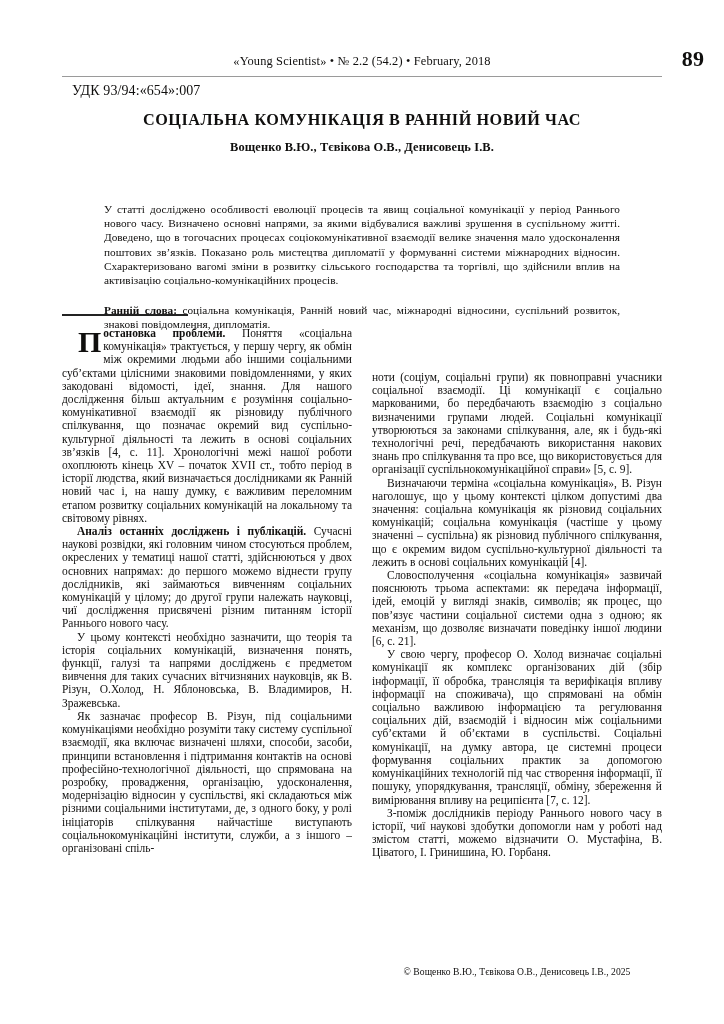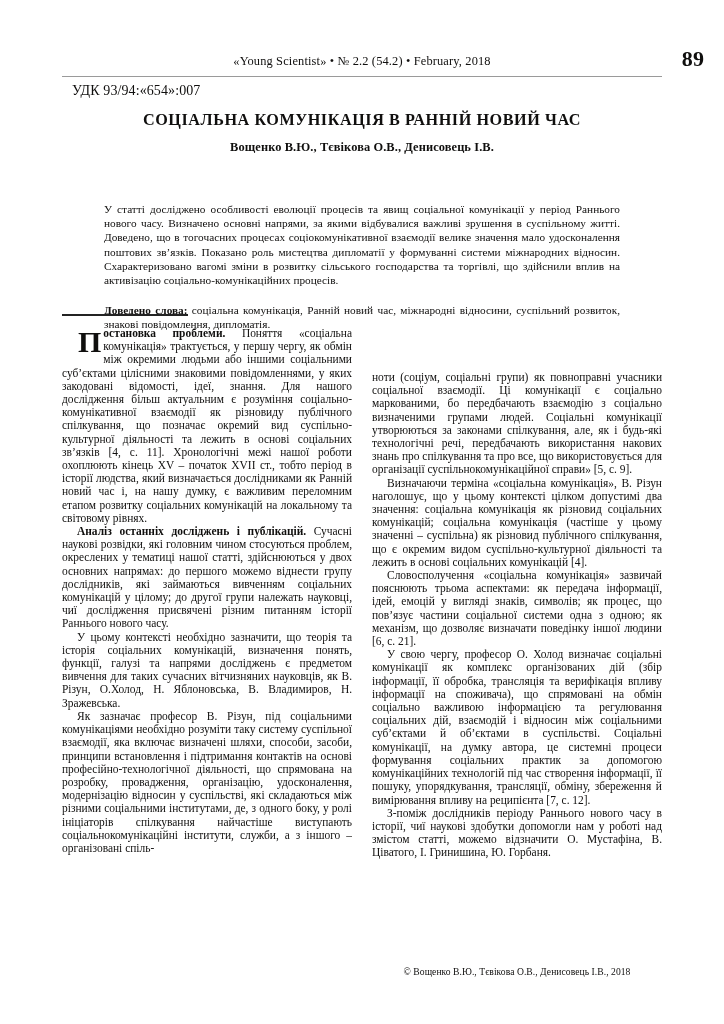--- a/index.html
+++ b/index.html
@@ -197,35 +197,35 @@
   </div>
   <div class="runhead-rule"></div>
 
   <div class="udc">УДК 93/94:«654»:007</div>
 
   <div class="title">СОЦІАЛЬНА КОМУНІКАЦІЯ В РАННІЙ НОВИЙ ЧАС</div>
   <div class="authors">Вощенко В.Ю., Тєвікова О.В., Денисовець І.В.</div>
 
   <div class="abstract">
     <p>У статті досліджено особливості еволюції процесів та явищ соціальної комунікації у період Раннього нового часу. Визначено основні напрями, за якими відбувалися важливі зрушення в суспільному житті. Доведено, що в тогочасних процесах соціокомунікативної взаємодії велике значення мало удосконалення поштових зв’язків. Показано роль мистецтва дипломатії у формуванні системи міжнародних відносин. Схарактеризовано вагомі зміни в розвитку сільського господарства та торгівлі, що здійснили вплив на активізацію соціально-комунікаційних процесів.</p>
-    <p><span class="kw-label">Доведено слова:</span><span> соціальна комунікація, Ранній новий час, міжнародні відносини, суспільний розвиток, знакові повідомлення, дипломатія.</span></p>
+    <p><span class="kw-label">Ранній слова:</span><span> соціальна комунікація, Ранній новий час, міжнародні відносини, суспільний розвиток, знакові повідомлення, дипломатія.</span></p>
   </div>
 
   <div class="fn-rule"></div>
 
   <div class="col col-left">
     <p class="dropcap-para"><span class="dropcap">П</span><span class="runin">остановка проблеми.</span><span> Поняття «соціальна комунікація» трактується, у першу чергу, як обмін між окремими людьми або іншими соціальними суб’єктами цілісними знаковими повідомленнями, у яких закодовані відомості, ідеї, знання. Для нашого дослідження більш актуальним є розуміння соціально-комунікативної взаємодії як різновиду публічного спілкування, що позначає окремий вид суспільно-культурної діяльності та лежить в основі соціальних зв’язків [4, с. 11]. Хронологічні межі нашої роботи охоплюють кінець XV – початок XVII ст., тобто період в історії людства, який визначається дослідниками як Ранній новий час і, на нашу думку, є важливим переломним етапом розвитку соціальних комунікацій на локальному та світовому рівнях.</span></p>
     <p><span class="runin">Аналіз останніх досліджень і публікацій.</span><span> Сучасні наукові розвідки, які головним чином стосуються проблем, окреслених у тематиці нашої статті, здійснюються у двох основних напрямах: до першого можемо віднести групу дослідників, які займаються вивченням соціальних комунікацій у цілому; до другої групи належать науковці, чиї дослідження присвячені різним питанням історії Раннього нового часу.</span></p>
     <p>У цьому контексті необхідно зазначити, що теорія та історія соціальних комунікацій, визначення понять, функції, галузі та напрями досліджень є предметом вивчення для таких сучасних вітчизняних науковців, як В. Різун, О.Холод, Н. Яблоновська, В. Владимиров, Н. Зражевська.</p>
     <p>Як зазначає професор В. Різун, під соціальними комунікаціями необхідно розуміти таку систему суспільної взаємодії, яка включає визначені шляхи, способи, засоби, принципи встановлення і підтримання контактів на основі професійно-технологічної діяльності, що спрямована на розробку, провадження, організацію, удосконалення, модернізацію відносин у суспільстві, які складаються між різними соціальними інститутами, де, з одного боку, у ролі ініціаторів спілкування найчастіше виступають соціальнокомунікаційні інститути, служби, а з іншого – організовані спіль-</p>
   </div>
 
   <div class="col col-right">
     <p class="noindent">ноти (соціум, соціальні групи) як повноправні учасники соціальної взаємодії. Ці комунікації є соціально маркованими, бо передбачають взаємодію з соціально визначеними групами людей. Соціальні комунікації утворюються за законами спілкування, але, як і будь-які технологічні речі, передбачають використання накових знань про спілкування та про все, що використовується для організації суспільнокомунікаційної справи» [5, с. 9].</p>
     <p>Визначаючи терміна «соціальна комунікація», В. Різун наголошує, що у цьому контексті цілком допустимі два значення: соціальна комунікація як різновид соціальних комунікацій; соціальна комунікація (частіше у цьому значенні – суспільна) як різновид публічного спілкування, що є окремим видом суспільно-культурної діяльності та лежить в основі соціальних комунікацій [4].</p>
     <p>Словосполучення «соціальна комунікація» зазвичай пояснюють трьома аспектами: як передача інформації, ідей, емоцій у вигляді знаків, символів; як процес, що пов’язує частини соціальної системи одна з одною; як механізм, що дозволяє визначати поведінку іншої людини [6, с. 21].</p>
     <p>У свою чергу, професор О. Холод визначає соціальні комунікації як комплекс організованих дій (збір інформації, її обробка, трансляція та верифікація впливу інформації на споживача), що спрямовані на обмін соціально важливою інформацією та регулювання соціальних дій, взаємодій і відносин між соціальними суб’єктами й об’єктами в суспільстві. Соціальні комунікації, на думку автора, це системні процеси формування соціальних практик за допомогою комунікаційних технологій під час створення інформації, її пошуку, упорядкування, трансляції, обміну, збереження й вимірювання впливу на реципієнта [7, с. 12].</p>
     <p>З-поміж дослідників періоду Раннього нового часу в історії, чиї наукові здобутки допомогли нам у роботі над змістом статті, можемо відзначити О. Мустафіна, В. Ціватого, І. Гринишина, Ю. Горбаня.</p>
   </div>
 
-  <div class="copyright">© Вощенко В.Ю., Тєвікова О.В., Денисовець І.В., 2018</div>
+  <div class="copyright">© Вощенко В.Ю., Тєвікова О.В., Денисовець І.В., 2025</div>
 
 </div>
 
 </body></html>

